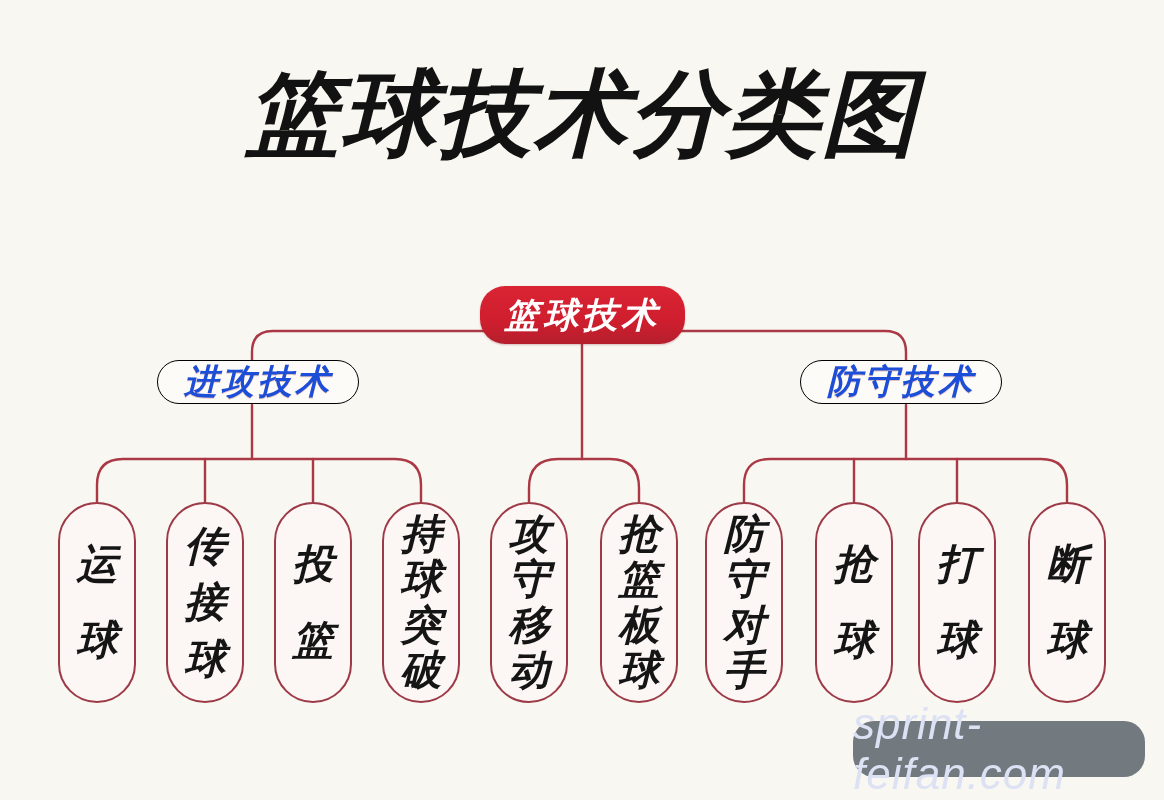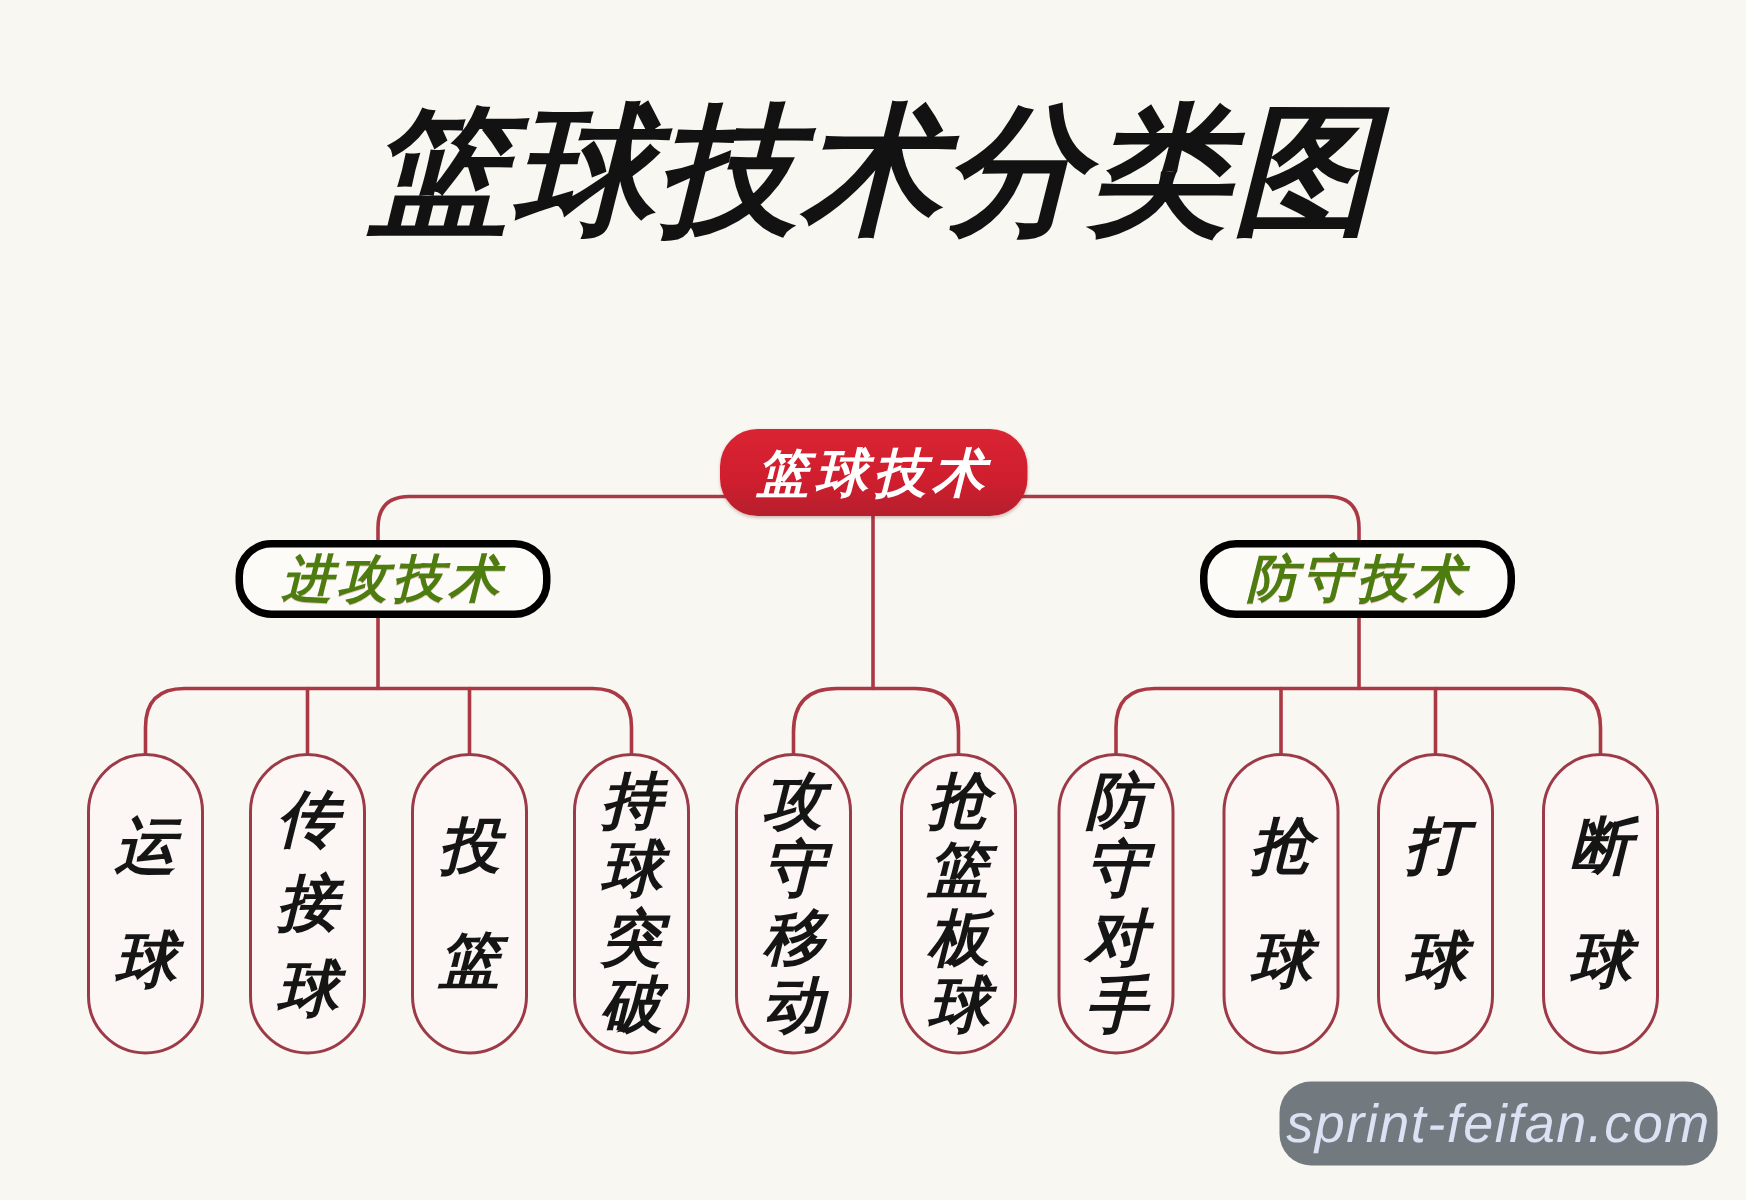--- a/index.html
+++ b/index.html
@@ -54,22 +54,22 @@
     box-shadow: 0 1px 2px rgba(120,20,30,0.25);
     margin-top: 44px;
   }
   .l2-pill {
     position: absolute;
     top: 360px;
     width: 200px;
     height: 42px;
     border-radius: 24px;
     background: #fdfbf8;
-    border: 5px solid #000000;
-    color: #4d7c0f;
+    border: 1px solid #000000;
+    color: #1d4ed8;
     font-size: 34px;
     font-weight: 900;
     letter-spacing: 3px;
     display: flex;
     align-items: center;
     justify-content: center;
     text-shadow: 0 1px 0 rgba(150,20,30,0.25);
   }
   .l2-left  { left: 157px; }
   .l2-right { left: 800px; }
@@ -97,21 +97,21 @@
   }
   .watermark {
     position: absolute;
     left: 853px;
     top: 721px;
     width: 292px;
     height: 56px;
     border-radius: 21px;
     background: rgba(103, 112, 119, 0.93);
     color: #dde1f4;
-    font-size: 36px;
+    font-size: 44px;
     display: flex;
     align-items: center;
     justify-content: center;
     letter-spacing: 1px;
   }
 </style>
 </head>
 <body>
 
 <div class="canvas">

